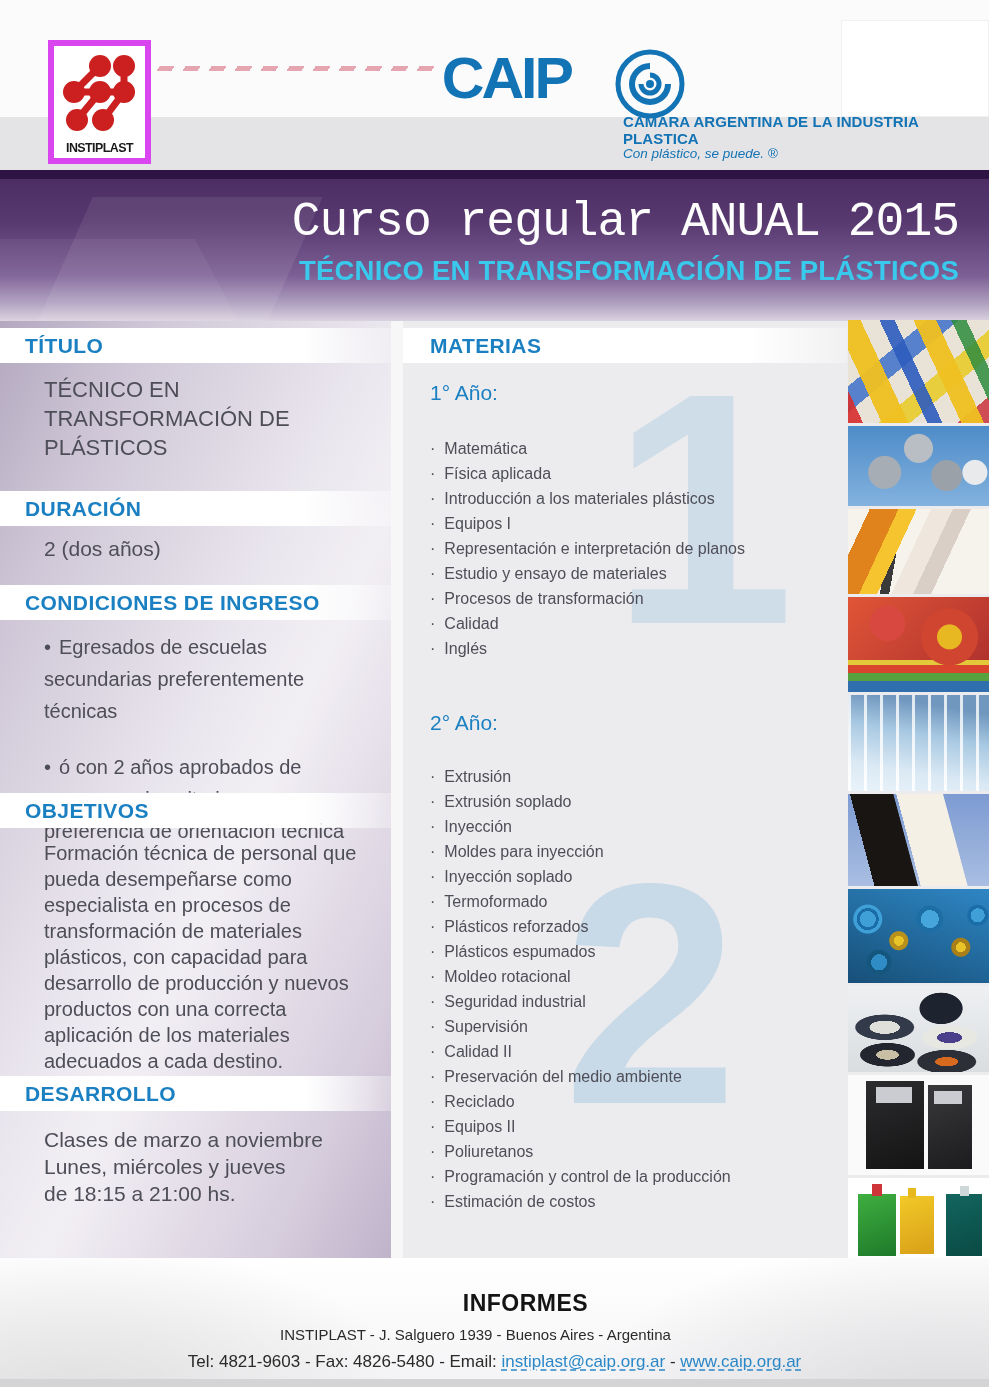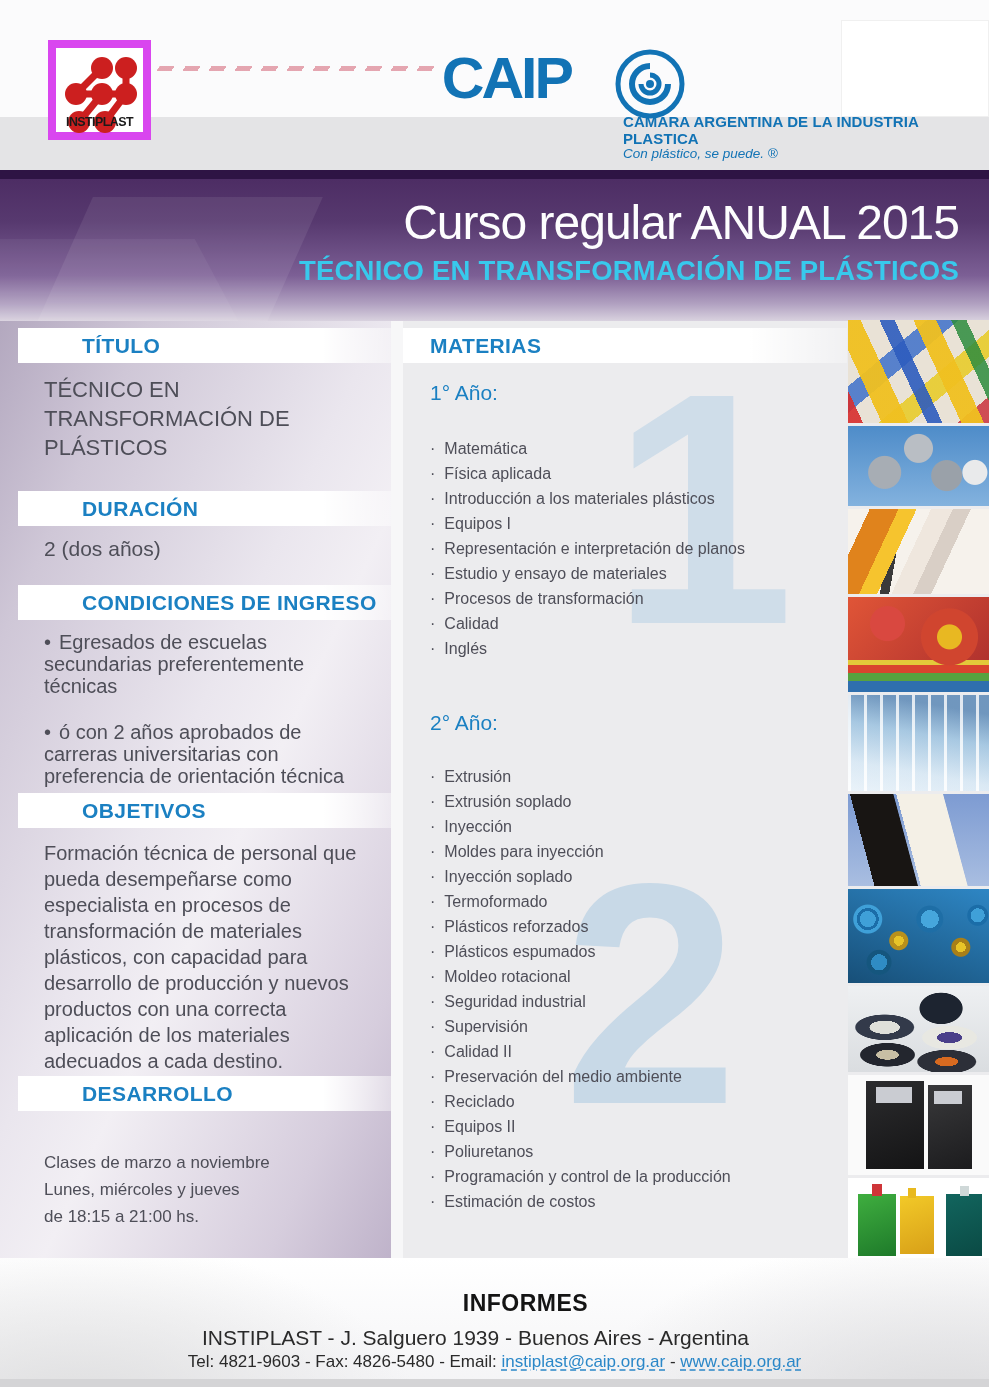--- a/index.html
+++ b/index.html
@@ -6,60 +6,60 @@
   *{box-sizing:border-box;font-family:"Liberation Sans","DejaVu Sans",sans-serif;}
   #page{position:relative;width:989px;height:1387px;margin:0 auto;background:#f7f7f8;overflow:hidden;}
 
   
   .header{position:absolute;left:0;top:0;width:989px;height:170px;background:#fbfbfc;}
   .gray-band{position:absolute;left:0;top:117px;width:989px;height:53px;background:#e4e4e6;}
   .topright-box{position:absolute;right:0;top:20px;width:148px;height:97px;background:#ffffff;border:1px solid #f0f0f0;}
   .dashes{position:absolute;left:158px;top:66px;width:285px;height:5px;
     background:repeating-linear-gradient(90deg,rgba(201,62,84,.45) 0 15px,transparent 15px 26px);
     transform:skewX(-35deg);}
-  .instiplast-logo{position:absolute;left:48px;top:40px;width:103px;height:100px;background:#ffffff;
-    border:8px solid #d946ef;}
+  .instiplast-logo{position:absolute;left:48px;top:40px;width:103px;height:124px;background:#ffffff;
+    border:6px solid #d946ef;}
   .instiplast-logo svg{position:absolute;left:2px;top:2px;}
   .instiplast-label{position:absolute;left:0;bottom:3px;width:100%;text-align:center;
     font-size:13.5px;font-weight:bold;color:#1a1a1a;letter-spacing:-0.6px;transform:scaleX(.92);}
   .caip-word{position:absolute;left:443px;top:44px;font-size:58px;font-weight:bold;color:#1273b5;
     letter-spacing:-3px;transform:scaleX(1.02);}
   .caip-swirl{position:absolute;left:612px;top:46px;}
   .org-name{position:absolute;left:623px;top:113px;font-size:15px;font-weight:bold;color:#1273b5;letter-spacing:.1px;}
   .org-tagline{position:absolute;left:623px;top:146px;font-size:13.5px;font-style:italic;color:#1273b5;}
 
   
   .purple-strip{position:absolute;left:0;top:170px;width:989px;height:9px;background:#2e1444;}
   .banner{position:absolute;left:0;top:179px;width:989px;height:142px;overflow:hidden;
     background:linear-gradient(180deg,#4d2d64 0%,#57396f 30%,#7c5f95 68%,#b1a1c1 88%,#d9d2df 100%);}
   .banner-shape1{position:absolute;left:55px;top:18px;width:230px;height:170px;
     background:rgba(255,255,255,.08);transform:skewX(-24deg);}
   .banner-shape2{position:absolute;left:-60px;top:60px;width:300px;height:170px;
     background:rgba(255,255,255,.05);transform:skewX(28deg);}
   .banner-title{position:absolute;right:30px;top:16px;font-size:48px;color:#fdfdfe;
-    font-weight:normal;letter-spacing:-1px;white-space:nowrap;}
+    font-weight:normal;letter-spacing:-1px;white-space:nowrap;font-family:Liberation Mono, monospace;}
   .banner-subtitle{position:absolute;right:30px;top:76px;font-size:27.5px;font-weight:bold;
     color:#38c9ec;letter-spacing:.2px;white-space:nowrap;}
 
   
   .left-col{position:absolute;left:0;top:321px;width:391px;height:937px;overflow:hidden;
     background:linear-gradient(115deg,#b3a8bf 0%,#cfc7d7 18%,#eae6ee 46%,#f2eff4 58%,#d6cddd 85%,#bfb3ca 100%);}
   .band{position:absolute;left:0;height:35px;display:flex;align-items:center;
     background:linear-gradient(90deg,#ffffff 0%,#ffffff 78%,rgba(255,255,255,.25) 100%);}
-  .left-col .band{width:391px;padding-left:64px;margin-left:18px;}
+  .left-col .band{width:391px;padding-left:25px;}
   .band span{font-size:21px;font-weight:bold;color:#1b80c2;letter-spacing:.4px;}
   .b1{top:7px;} .b2{top:170px;} .b3{top:264px;} .b4{top:472px;} .b5{top:755px;}
   .body-text{position:absolute;left:44px;color:#4e4e58;}
   .titulo-body{top:54px;width:295px;font-size:22px;line-height:29px;}
   .duracion-body{top:216px;font-size:21px;}
-  .cond-list{top:310px;width:315px;font-size:20px;line-height:22px;}
+  .cond-list{top:310px;width:315px;font-size:20px;line-height:32px;}
   .cond-item{margin-bottom:24px;}
   .cond-item::before{content:"•";margin-right:8px;}
   .objetivos-body{top:519px;width:318px;font-size:20px;line-height:26px;}
-  .desarrollo-list{top:828px;width:320px;font-size:17px;line-height:27px;}
+  .desarrollo-list{top:805px;width:320px;font-size:21px;line-height:27px;}
 
   
   .mid-col{position:absolute;left:403px;top:321px;width:586px;height:937px;background:#ececee;overflow:hidden;}
   .mid-col .band{width:444px;padding-left:27px;z-index:2;}
   .mband{top:7px;}
   .watermark{position:absolute;z-index:0;font-weight:bold;color:#cfdde9;line-height:.85;}
   .wm1{left:208px;top:48px;font-size:330px;}
   .wm2{left:160px;top:540px;font-size:315px;color:#c8d9e7;}
   .year-label{position:absolute;left:27px;font-size:21px;font-weight:normal;color:#1b80c2;z-index:1;}
   .y1{top:60px;} .y2{top:390px;}
@@ -124,21 +124,21 @@
 
   
   .footer{position:absolute;left:0;top:1258px;width:989px;height:129px;
     background:
       radial-gradient(ellipse 520px 260px at 8% 118%,#dededf 0%,rgba(222,222,223,0) 65%),
       radial-gradient(ellipse 620px 300px at 96% 122%,#dadadc 0%,rgba(218,218,220,0) 60%),
       linear-gradient(180deg,#ffffff 0%,#f4f4f6 100%);}
   .footer-heading{position:absolute;left:0;top:32px;width:989px;text-align:center;
     font-size:23px;font-weight:bold;color:#141414;letter-spacing:.5px;margin-left:31px;}
   .footer-address{position:absolute;left:0;top:68px;width:951px;text-align:center;
-    font-size:21px;color:#2a2a2a;}
+    font-size:15px;color:#2a2a2a;}
   .footer-contact{position:absolute;left:0;top:94px;width:989px;text-align:center;
     font-size:17px;color:#2a2a2a;}
   .flink{color:#2a87c8;text-decoration:underline;text-decoration-style:dashed;text-underline-offset:3px;cursor:pointer;}
   .footer-bottom-strip{position:absolute;left:0;top:121px;width:989px;height:8px;background:#d4d4d6;}
 </style>
 </head>
 <body>
 
 <div id="page">
 

